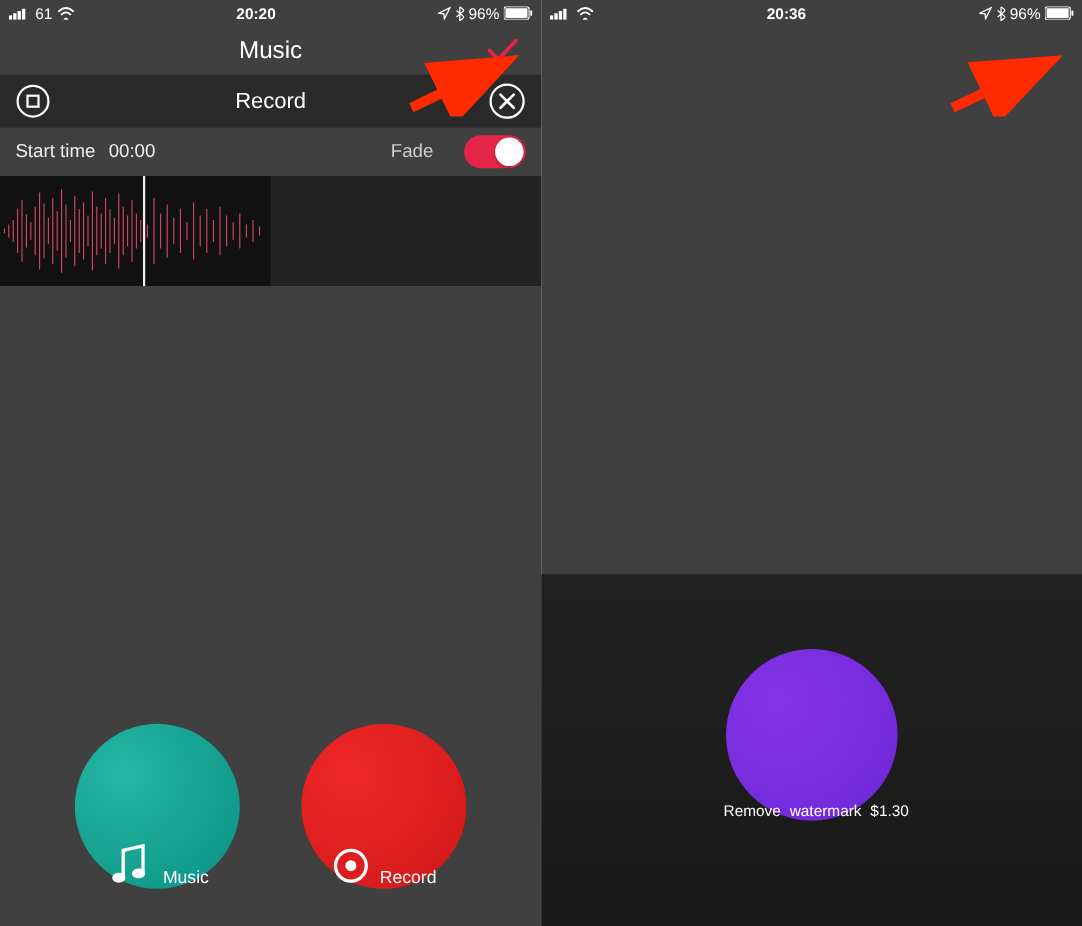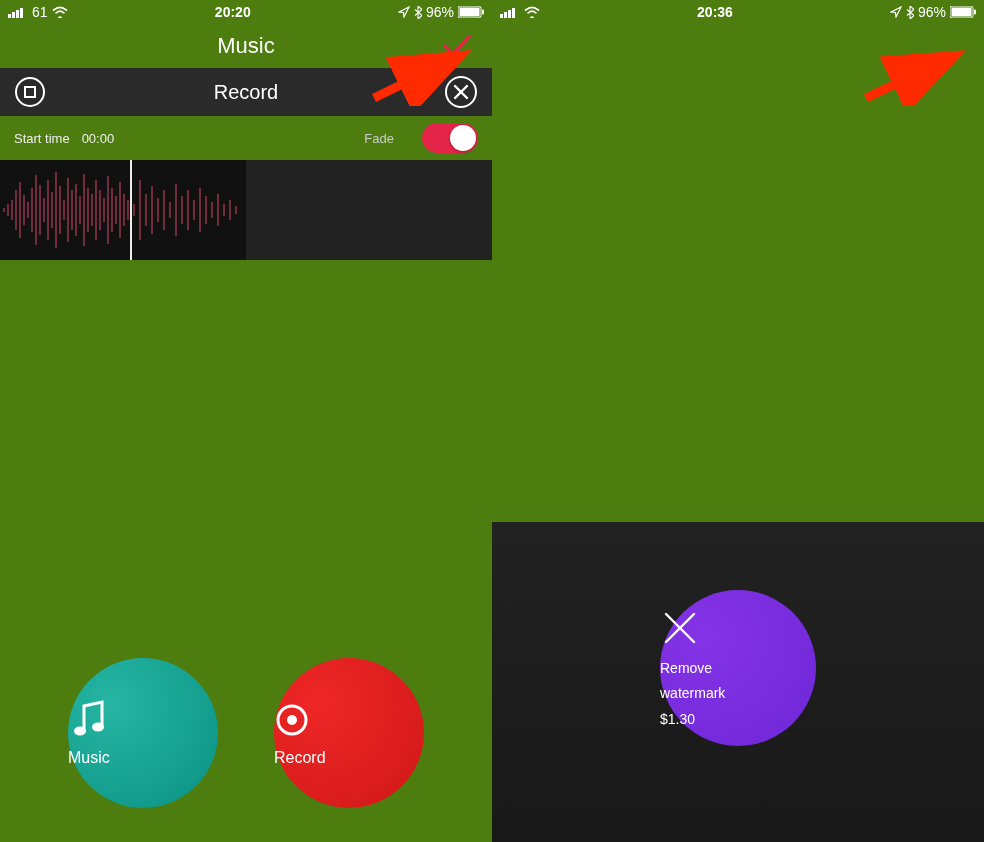--- a/index.html
+++ b/index.html
@@ -7,21 +7,21 @@
     width: 984px;
     height: 842px;
     background: #fff;
     font-family: -apple-system, "Helvetica Neue", Arial, sans-serif;
     display: flex;
     overflow: hidden;
   }
   .phone {
     width: 492px;
     height: 842px;
-    background: #4d7c0f;
+    background: #404040;
     position: relative;
     color: #fff;
     overflow: hidden;
   }
   .status-bar {
     height: 24px;
     display: flex;
     align-items: center;
     justify-content: space-between;
     padding: 0 8px;
@@ -101,21 +101,21 @@
     right: 14px;
     width: 34px;
     height: 34px;
   }
   
   .time-row {
     height: 44px;
     display: flex;
     align-items: center;
     padding: 0 14px;
-    font-size: 13px;
+    font-size: 17px;
     color: #eee;
   }
   .time-row .sp { flex: 1; }
   .fade-label { margin-right: 28px; color: #ccc; }
   .toggle {
     width: 56px;
     height: 30px;
     background: #e5244a;
     border-radius: 15px;
     position: relative;
@@ -163,22 +163,22 @@
     right: 0;
     display: flex;
     justify-content: space-around;
     padding: 0 40px;
   }
   .round-btn {
     width: 150px;
     height: 150px;
     border-radius: 50%;
     display: flex;
-    flex-direction: column;
-    align-items: flex-start;
+    flex-direction: row;
+    align-items: flex-end;
     justify-content: center;
     color: #fff;
     font-size: 16px;
     gap: 8px;
   }
   .round-btn.teal {
     background: radial-gradient(circle at 30% 30%, #26b6a3, #0a9183);
   }
   .round-btn.red {
     background: radial-gradient(circle at 30% 30%, #ef2727, #cf1717);

